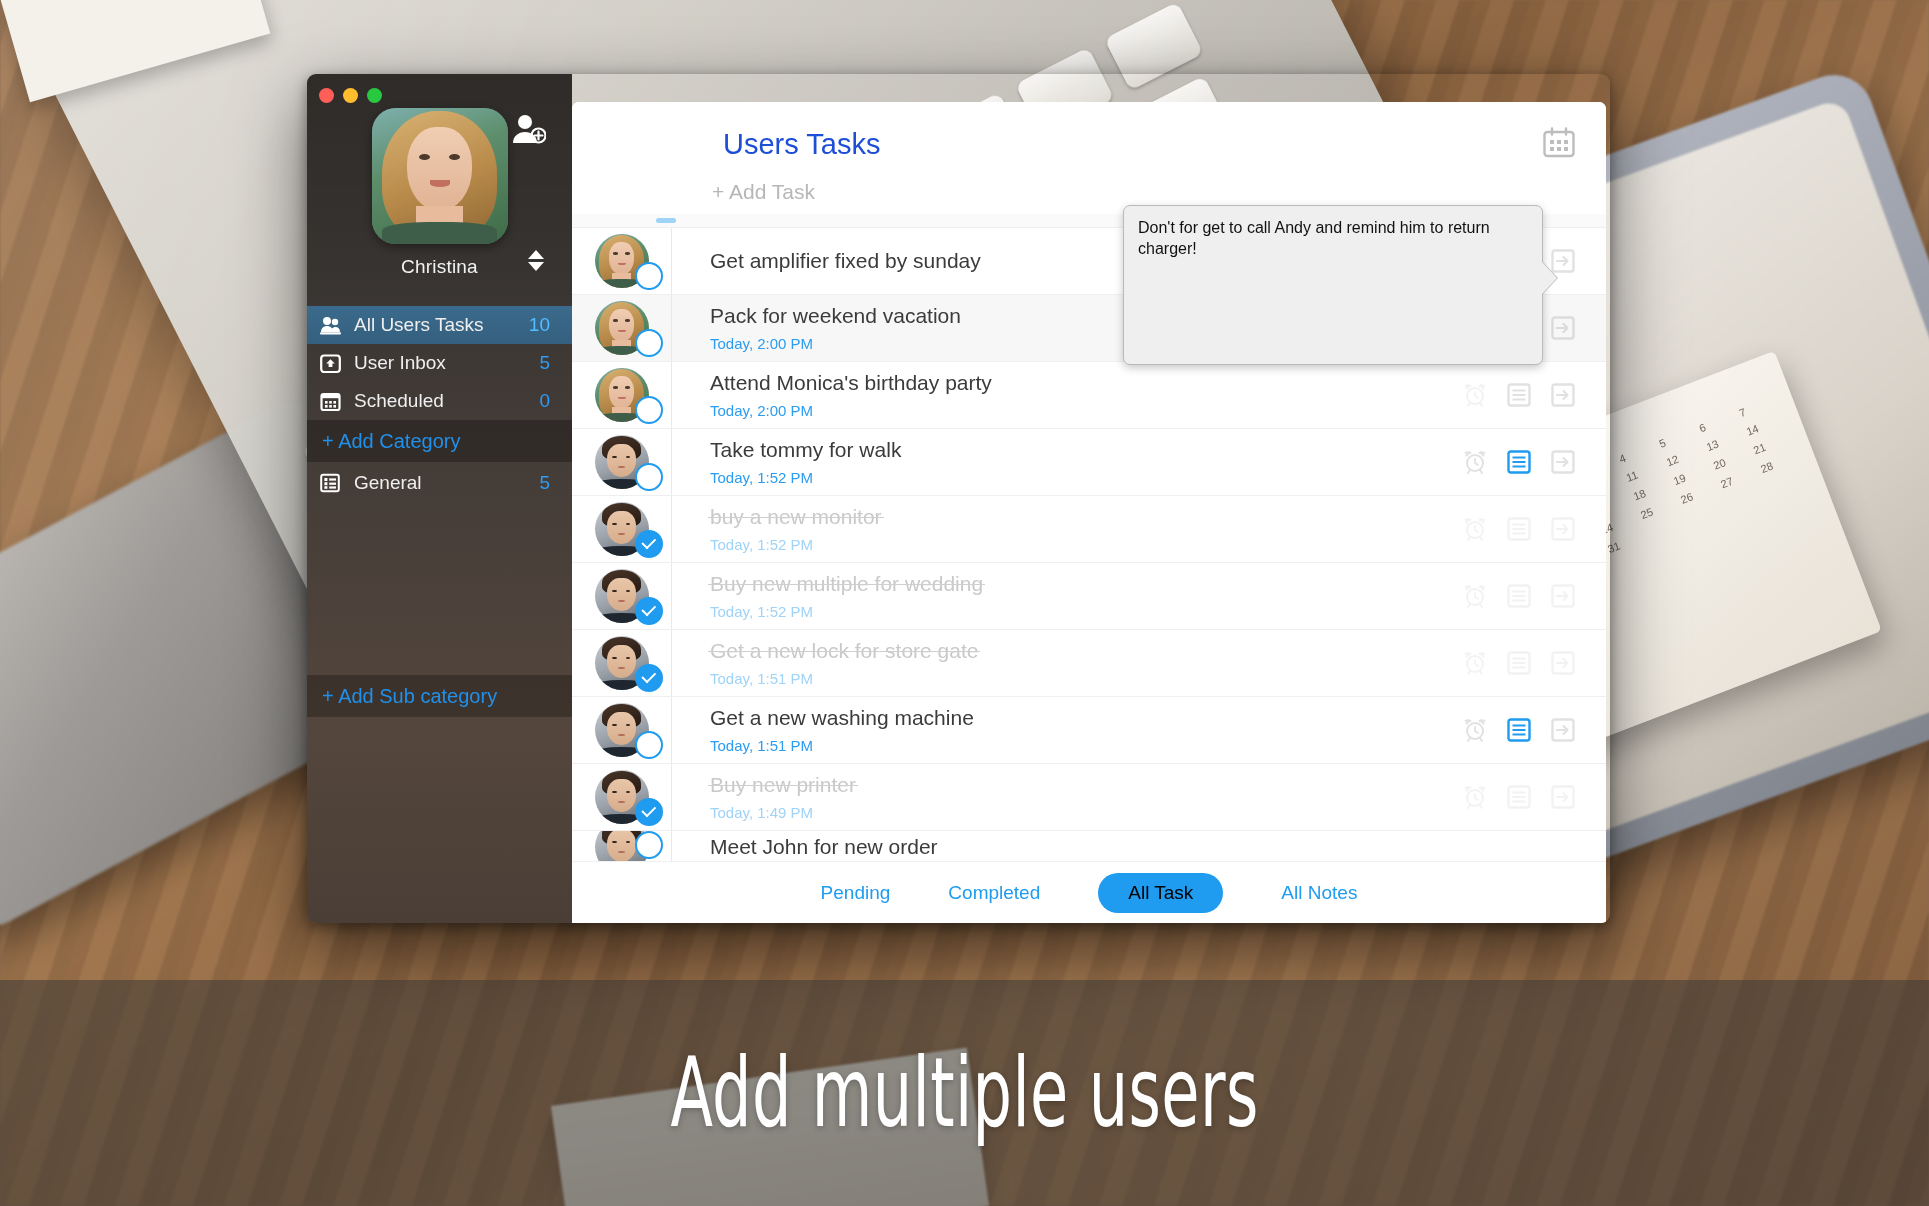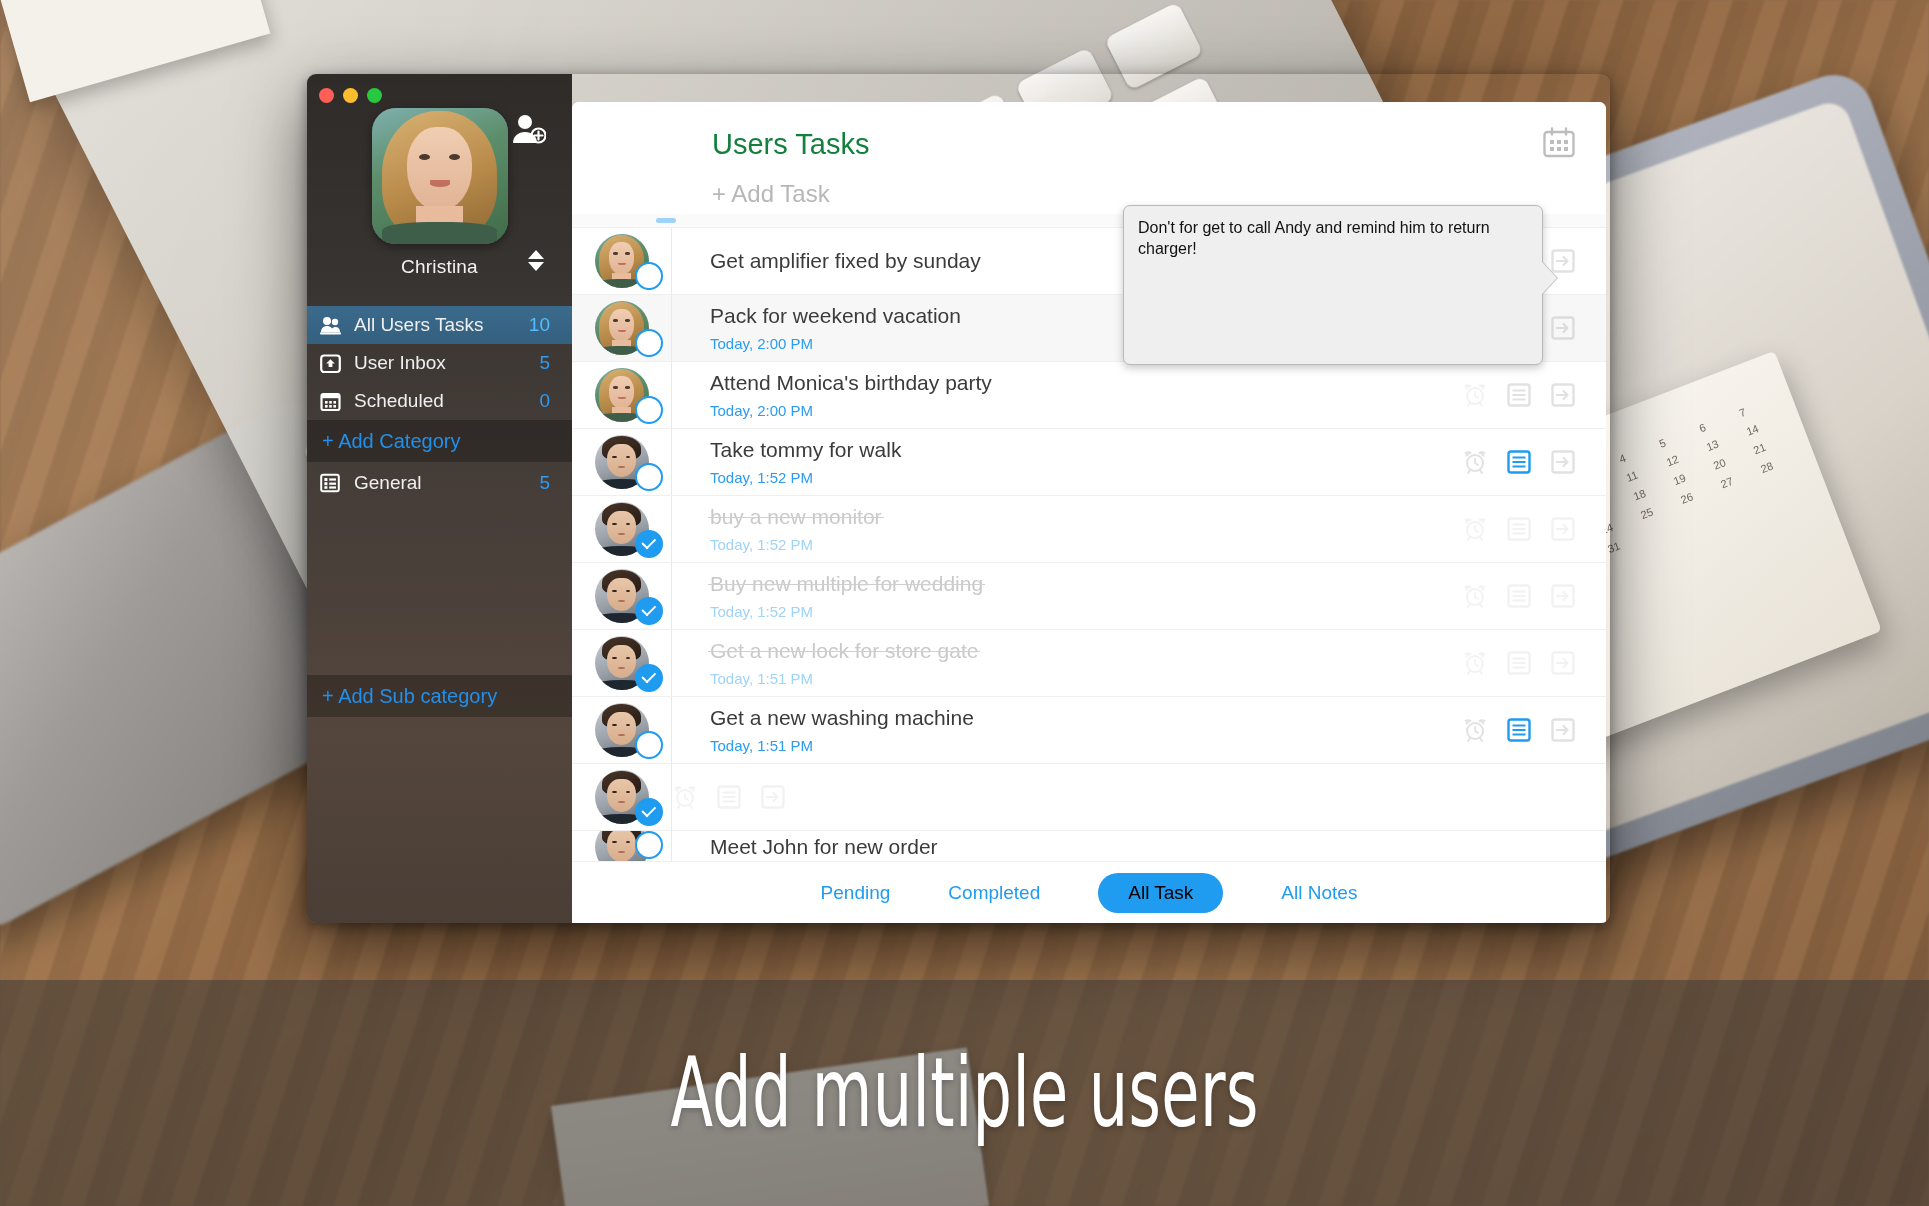--- a/index.html
+++ b/index.html
@@ -170,22 +170,22 @@
   
   #content {
     flex:1; position:relative; background:transparent; padding:0;
   }
   #panel {
     position:absolute; left:0; right:4px; top:28px; bottom:0;
     background:#ffffff; border-radius:7px 7px 0 0; overflow:hidden;
     display:flex; flex-direction:column;
   }
   #panel-head { position:relative; height:112px; flex:0 0 112px; background:#fff; }
-  #page-title { position:absolute; left:140px; top:26px; font-size:29px; color:#15803d; font-weight:400; }
-  #add-task { position:absolute; left:140px; top:78px; font-size:24px; color:#b7b7b7; cursor:pointer; }
+  #page-title { position:absolute; left:151px; top:26px; font-size:29px; color:#1d4ed8; font-weight:400; }
+  #add-task { position:absolute; left:140px; top:78px; font-size:21px; color:#b7b7b7; cursor:pointer; }
   #cal-btn { position:absolute; right:30px; top:25px; cursor:pointer; }
 
   #task-list { flex:1; position:relative; overflow:hidden; }
   .task-row {
     position:relative; display:flex; align-items:center; height:67px;
     border-bottom:1px solid #efefef; background:#fff;
   }
   .task-row.highlight { background:#f7f7f7; }
   .task-av-cell { width:100px; flex:0 0 100px; position:relative; display:flex; align-items:center; justify-content:center;
     border-right:1px solid #e9e9e9; height:100%; }
@@ -792,20 +792,21 @@
                   <div class="hair"></div>
                   <div class="skin"></div>
                   <div class="eye l"></div>
                   <div class="eye r"></div>
                   <div class="mouth"></div>
                   <div class="chest"></div>
                 </div>
               </div>
               <div class="chk done"></div>
             </div>
+            <div class="task-body"><div class="task-title">Buy new printer</div><div class="task-time">Today, 1:49 PM</div></div>
             <div class="task-acts">
               <div class="act faded">
                 <svg width="26" height="26" viewBox="0 0 26 26">
                   <circle cx="13" cy="14" r="8" fill="none" stroke="#9e9e9e" stroke-width="2"></circle>
                   <path d="M13 10v4l3 2" stroke="#9e9e9e" stroke-width="1.8" fill="none" stroke-linecap="round"></path>
                   <path d="M4.5 6.5l3-3M21.5 6.5l-3-3" stroke="#9e9e9e" stroke-width="2" stroke-linecap="round"></path>
                   <path d="M3 4.5a4 4 0 016 0M17 4.5a4 4 0 016 0" stroke="#9e9e9e" stroke-width="2" fill="none"></path>
                   <path d="M8 21l-2 3M18 21l2 3" stroke="#9e9e9e" stroke-width="2" stroke-linecap="round"></path>
                 </svg>
               </div>

